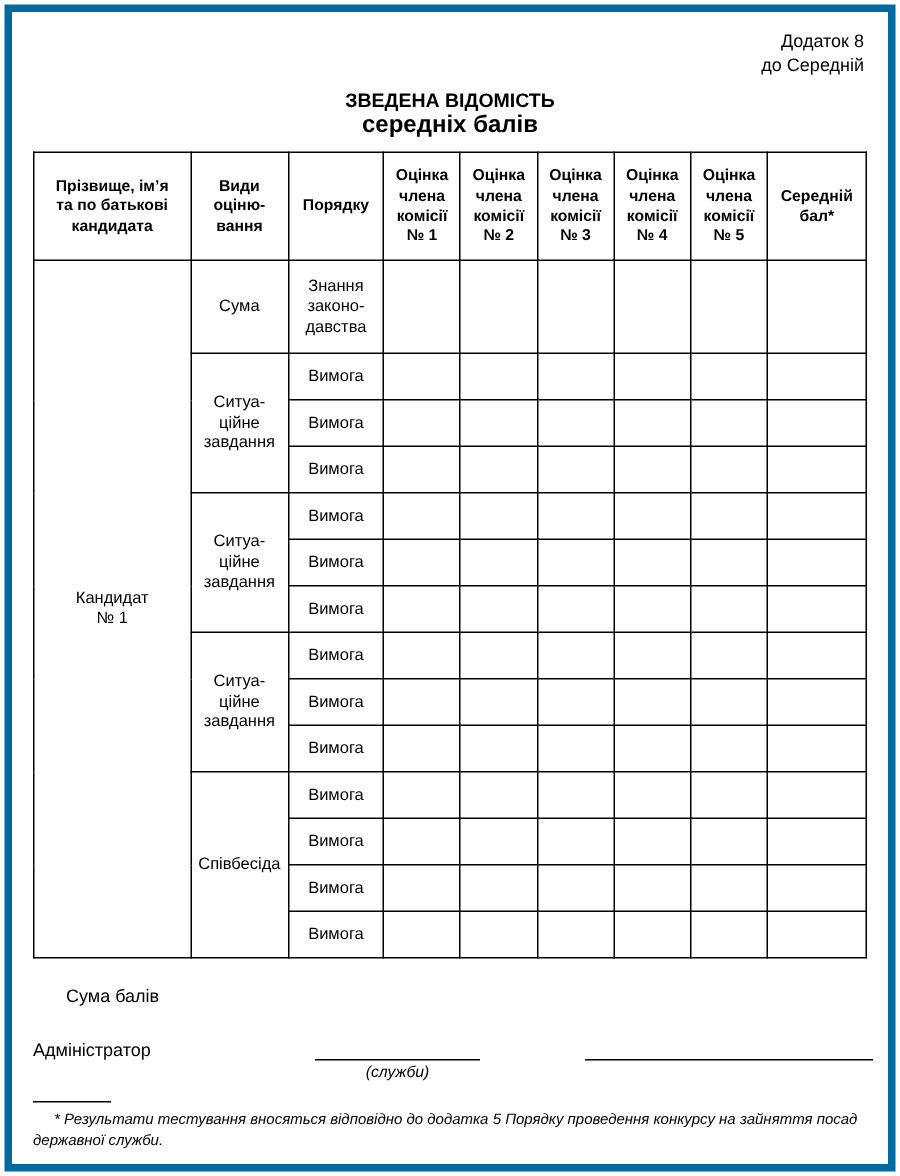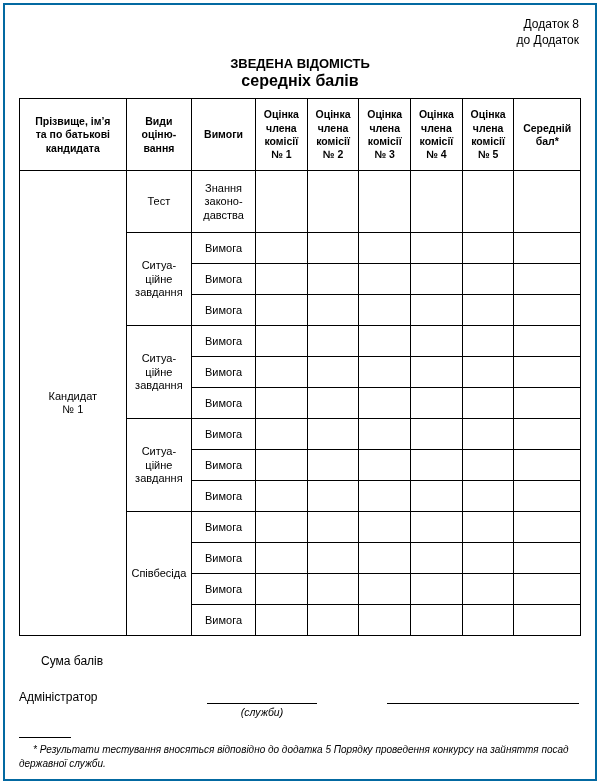--- a/index.html
+++ b/index.html
@@ -6,21 +6,21 @@
   html, body { margin: 0; padding: 0; }
   body {
     width: 600px; height: 784px;
     background: #ffffff; color: #000;
     font-family: "Liberation Sans", sans-serif;
     position: relative;
   }
   .page {
     position: absolute; left: 3px; top: 3px;
     width: 594px; height: 778px;
-    border: 2px solid #0369a1;
+    border: 5px solid #0369a1;
     background: #fff;
   }
   .content { padding: 12px 14px 0; }
 
   .appendix {
     text-align: right;
     font-size: 12px;
     line-height: 1.32;
     padding-right: 2px;
   }
@@ -94,21 +94,21 @@
   }
 </style>
 </head>
 <body>
 
 <div class="page">
   <div class="content">
 
     <div class="appendix">
       <div>Додаток 8</div>
-      <div>до Додаток</div>
+      <div>до Середній</div>
     </div>
 
     <div class="title">
       <div class="t1">ЗВЕДЕНА ВІДОМІСТЬ</div>
       <div class="t2">середніх балів</div>
     </div>
 
     <table class="scores">
       <colgroup>
         <col style="width:112px">
@@ -122,21 +122,21 @@
           <col style="width:68px">
       </colgroup>
       <thead>
         <tr>
           <th>Прізвище, ім’я
 та по батькові
 кандидата</th>
           <th>Види
 оціню-
 вання</th>
-          <th>Вимоги</th>
+          <th>Порядку</th>
           <th>Оцінка
 члена
 комісії
 № 1</th>
           <th>Оцінка
 члена
 комісії
 № 2</th>
           <th>Оцінка
 члена
@@ -151,21 +151,21 @@
 комісії
 № 5</th>
           <th>Середній
 бал*</th>
         </tr>
       </thead>
       <tbody>
         <tr class="row-tall">
           <td rowspan="14">Кандидат
 № 1</td>
-          <td>Тест</td>
+          <td>Сума</td>
           <td>Знання
 законо-
 давства</td>
           <td></td>
             <td></td>
             <td></td>
             <td></td>
             <td></td>
             <td></td>
         </tr>

